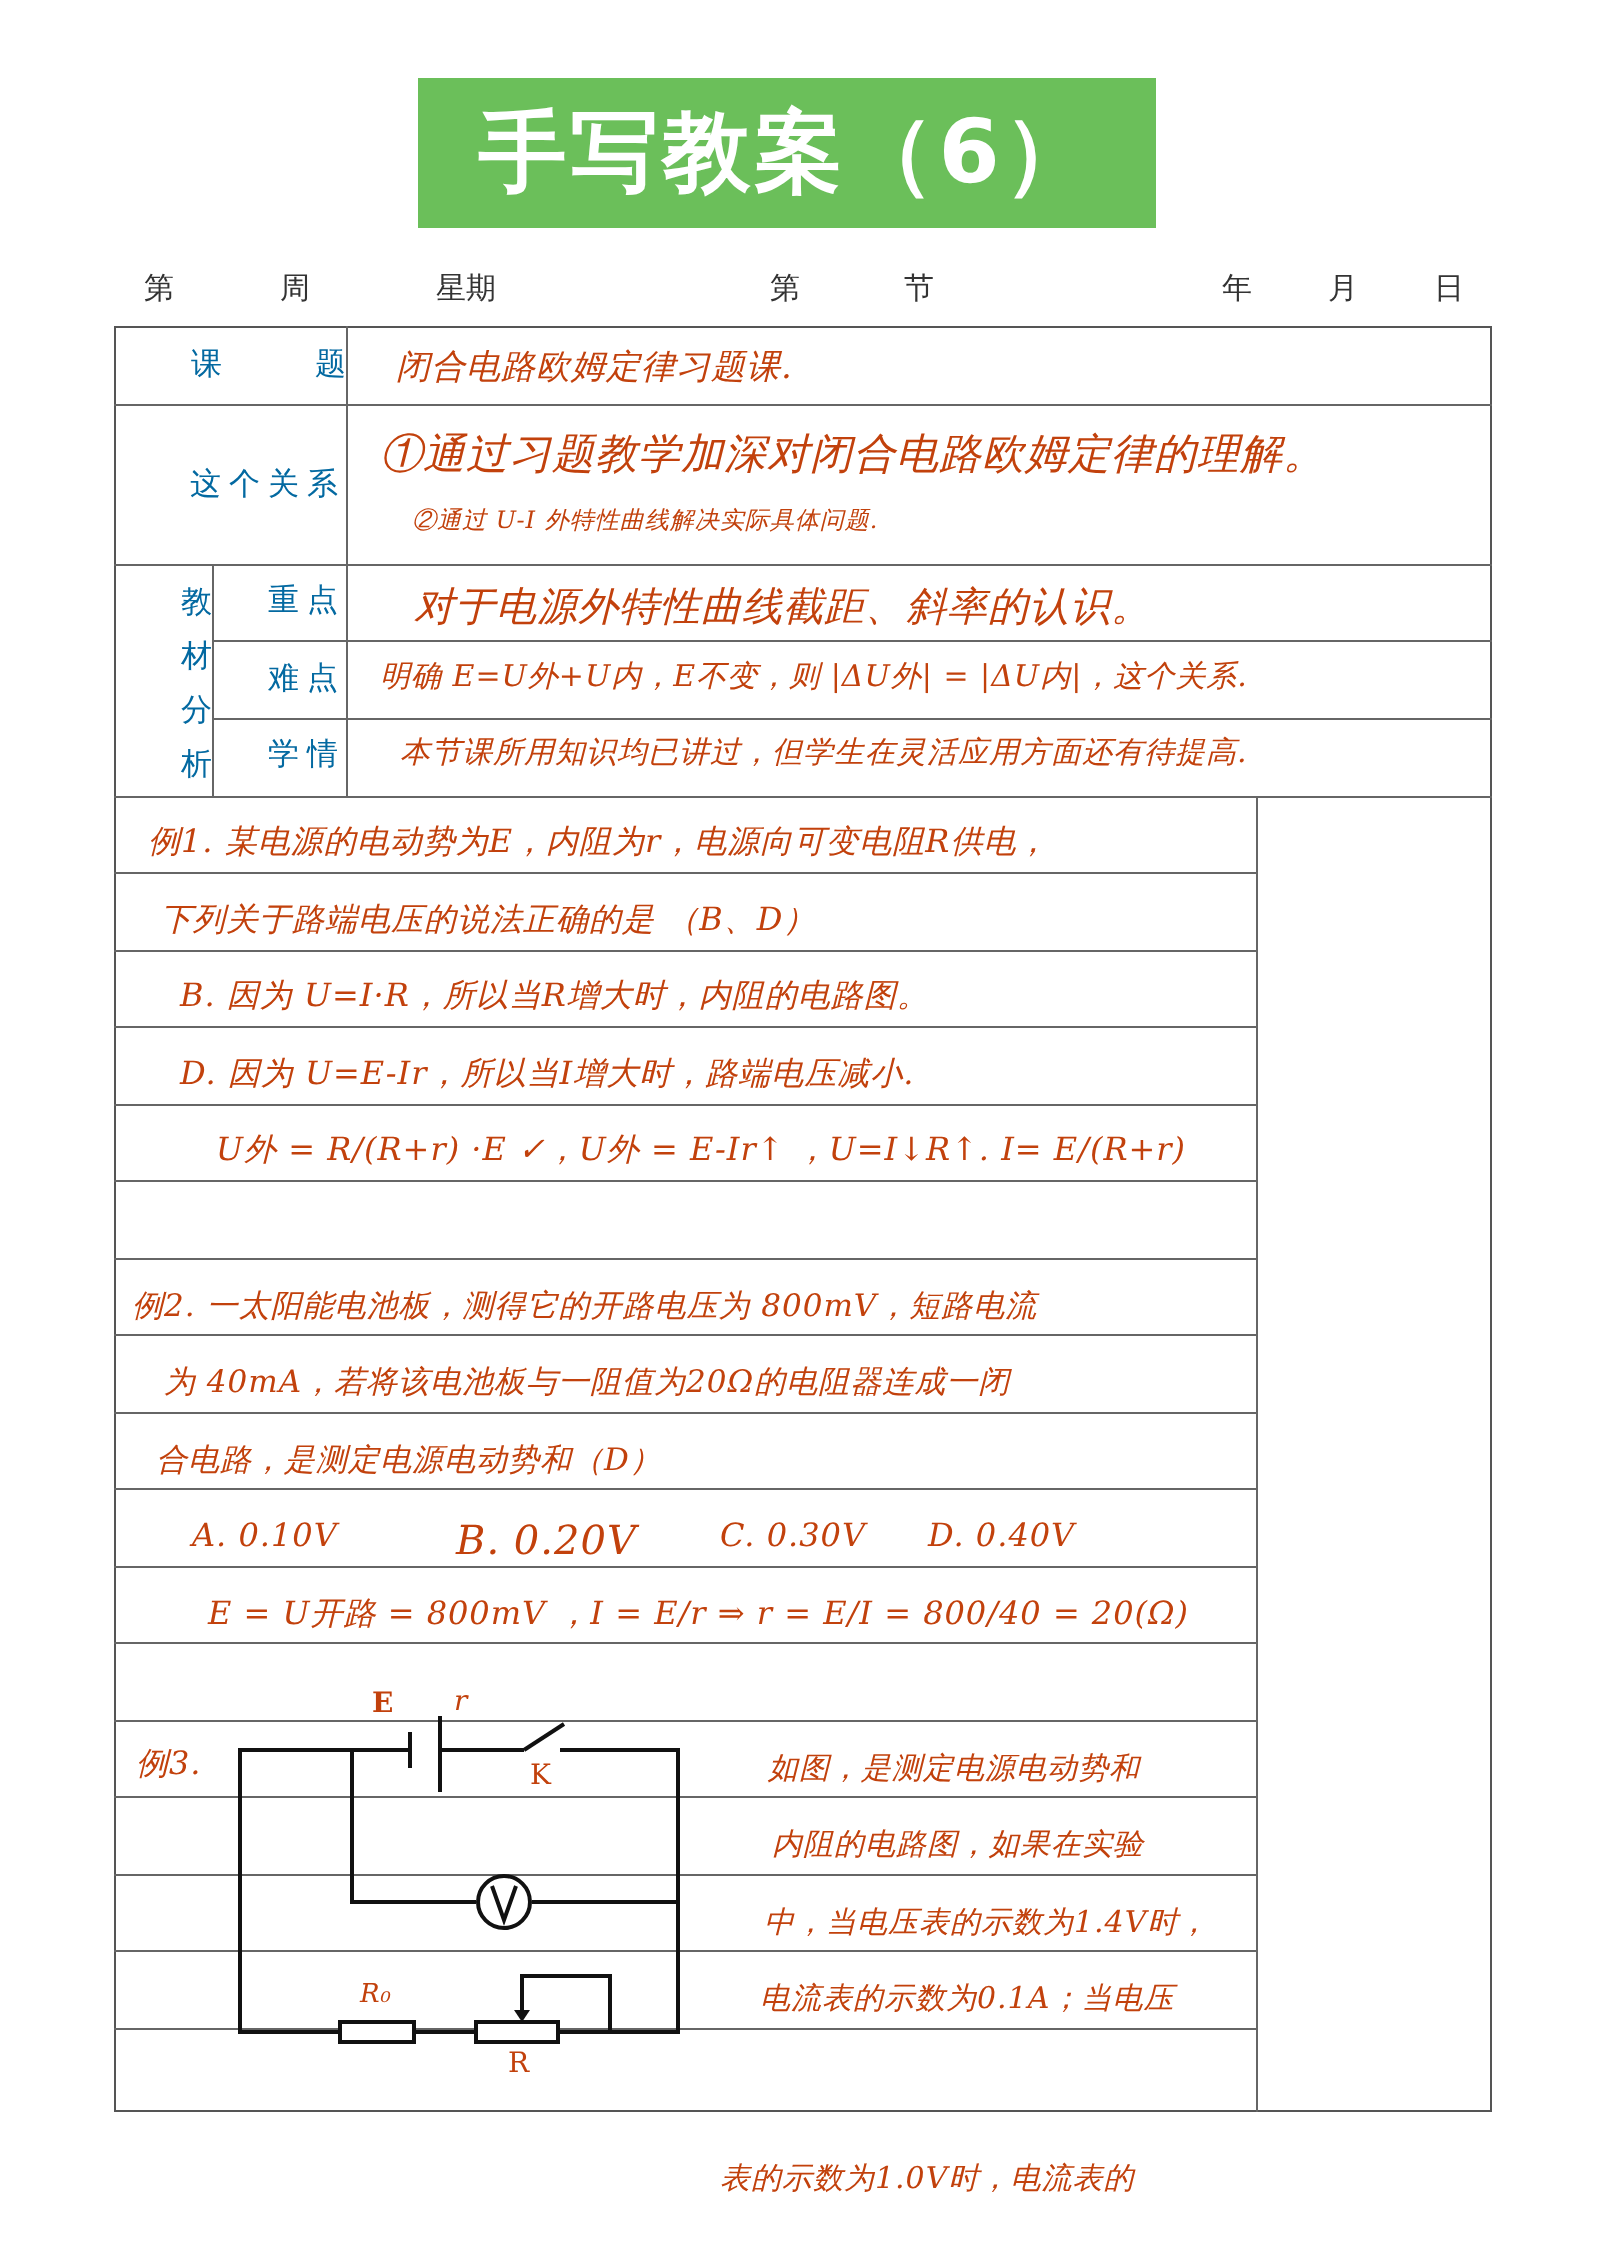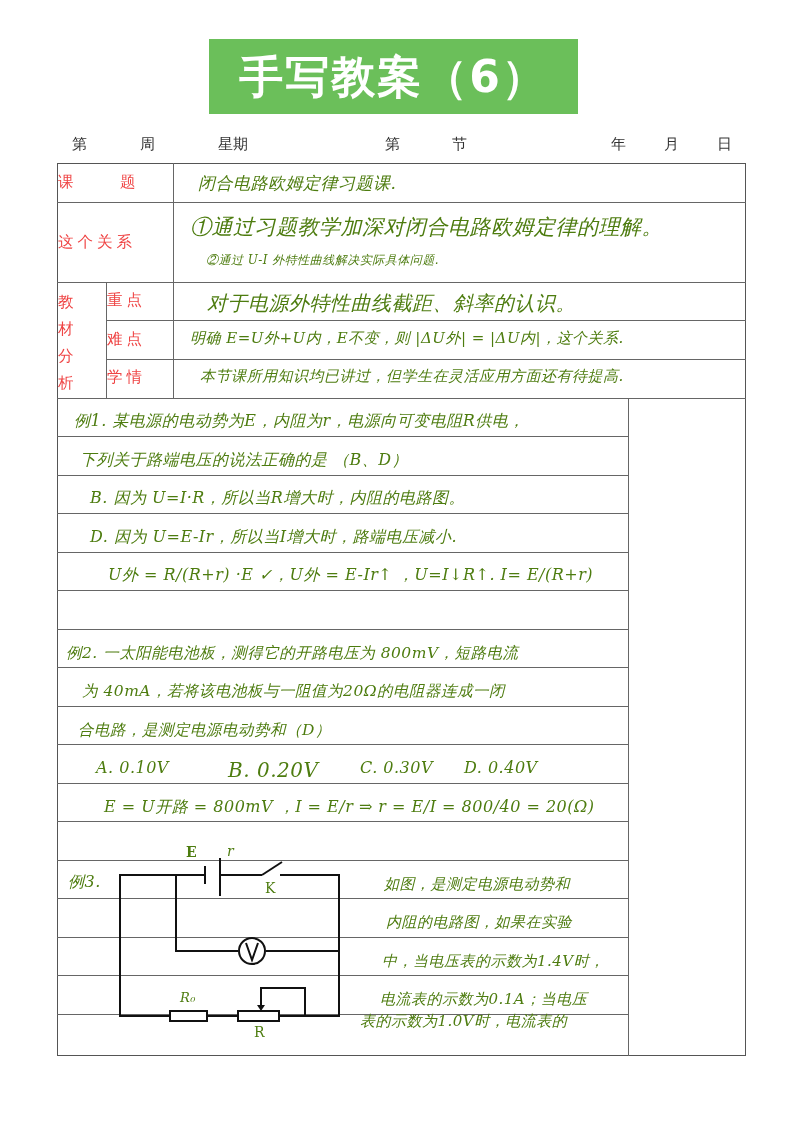--- a/index.html
+++ b/index.html
@@ -7,23 +7,23 @@
        font-family:"DejaVu Sans","Liberation Sans",sans-serif;color:#1a1a1a;}
   .banner{position:absolute;left:209px;top:39px;width:369px;height:75px;background:#6bbf5a;
           color:#fff;font-family:"DejaVu Sans",sans-serif;font-weight:bold;font-size:44px;
           line-height:75px;text-align:center;letter-spacing:2px;}
   .hdr{position:absolute;top:135px;left:0;width:800px;height:22px;font-size:15px;color:#333;
        font-family:"DejaVu Serif",serif;}
   .hdr span{position:absolute;top:0;}
   .tbl{position:absolute;left:57px;top:163px;width:689px;height:893px;border:1.5px solid #555;box-sizing:border-box;}
   .hl{position:absolute;height:0;border-top:1.4px solid #666;}
   .vl{position:absolute;width:0;border-left:1.4px solid #666;}
-  .lbl{position:absolute;font-size:15.5px;color:#ef4444;font-family:Liberation Sans, sans-serif;text-align:left;}
+  .lbl{position:absolute;font-size:15.5px;color:#0369a1;font-family:Liberation Sans, sans-serif;text-align:right;}
   .hw{position:absolute;font-family:"DejaVu Serif","Liberation Serif",serif;font-style:italic;
-      font-size:16px;color:#4d7c0f;white-space:nowrap;letter-spacing:0.5px;}
+      font-size:16px;color:#c2410c;white-space:nowrap;letter-spacing:0.5px;}
   svg{position:absolute;overflow:visible;}
 </style>
 </head>
 <body>
 
 <div class="banner">手写教案（6）</div>
 
 <div class="hdr">
   <span style="left:72px">第</span>
   <span style="left:140px">周</span>
@@ -132,13 +132,13 @@
 <div class="hw" style="left:186px;top:844px;font-size:14px;font-style:normal;font-weight:bold">E</div>
 <div class="hw" style="left:227px;top:843px;font-size:14px">r</div>
 <div class="hw" style="left:265px;top:880px;font-size:14px;font-style:normal">K</div>
 <div class="hw" style="left:180px;top:990px;font-size:13px">R₀</div>
 <div class="hw" style="left:254px;top:1024px;font-size:14px;font-style:normal">R</div>
 
 <div class="hw" style="left:384px;top:875px;font-size:15px">如图，是测定电源电动势和</div>
 <div class="hw" style="left:386px;top:913px;font-size:15px">内阻的电路图，如果在实验</div>
 <div class="hw" style="left:382px;top:952px;font-size:15px">中，当电压表的示数为1.4V时，</div>
 <div class="hw" style="left:380px;top:990px;font-size:15px">电流表的示数为0.1A；当电压</div>
-<div class="hw" style="left:360px;top:1012px;font-size:15px">表的示数为1.0V时，电流表的</div>
+<div class="hw" style="left:360px;top:1080px;font-size:15px">表的示数为1.0V时，电流表的</div>
 
 </body></html>

